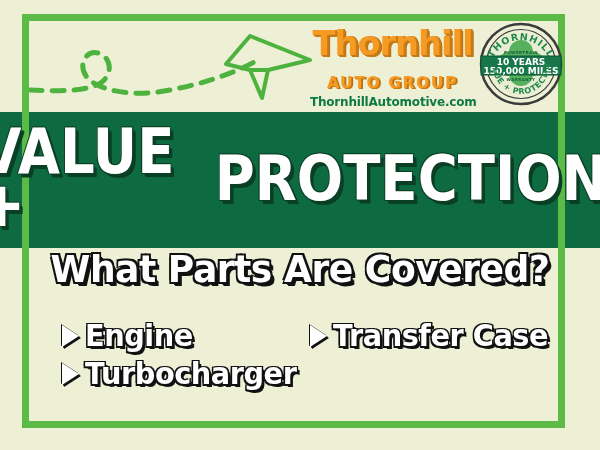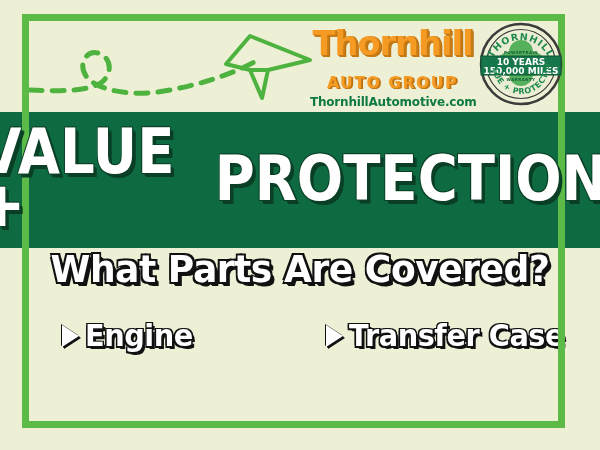--- a/index.html
+++ b/index.html
@@ -128,21 +128,21 @@
        4px  4px 0 #111111,
        3px  3px 0 #111111;
   }
 
   
   .parts{
     position:absolute;left:0;top:308px;width:600px;height:110px;z-index:2;
   }
   .col{position:absolute;top:0;margin-top:9px;}
   .col-left{left:62px;}
-  .col-right{left:326px;}
+  .col-right{left:310px;}
   .part{
     display:flex;align-items:center;
     height:37px;
     margin-bottom:1px;
   }
   .tri{
     width:0;height:0;
     border-top:11px solid transparent;
     border-bottom:11px solid transparent;
     border-left:17px solid #ffffff;
@@ -233,20 +233,24 @@
   </div>
 
   <div class="question">What Parts Are Covered?</div>
 
   <div class="parts">
     <div class="col col-left">
       <div class="part">
         <span class="tri"></span>
         <span class="part-label">Engine</span>
       </div>
+      <div class="part">
+        <span class="tri"></span>
+        <span class="part-label">Turbocharger</span>
+      </div>
     </div>
     <div class="col col-right">
       <div class="part">
         <span class="tri"></span>
         <span class="part-label">Transfer Case</span>
       </div>
     </div>
   </div>
 
 </div>

